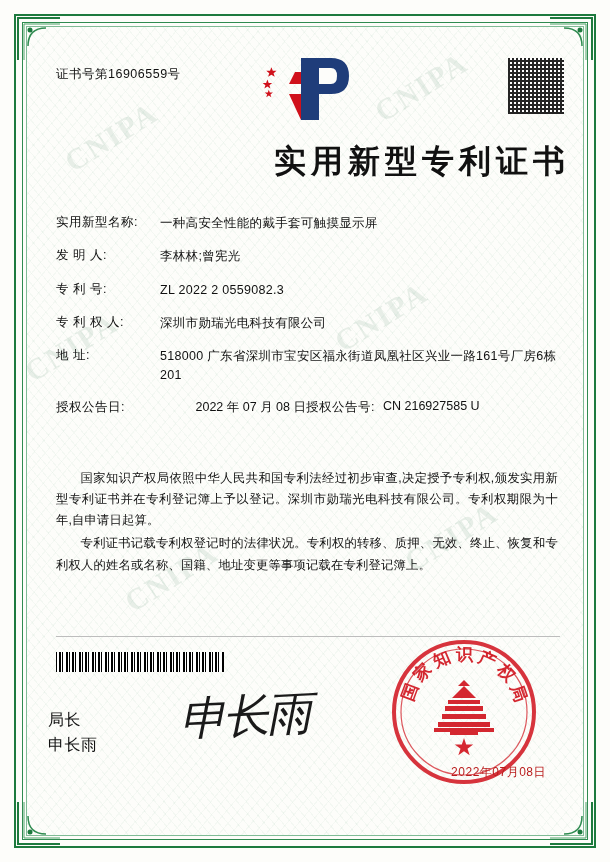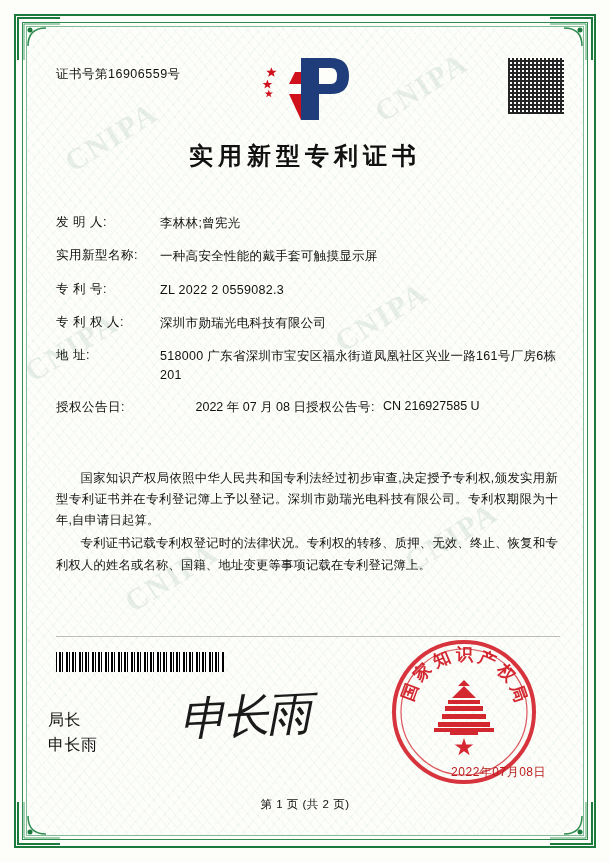--- a/index.html
+++ b/index.html
@@ -103,24 +103,24 @@
     left: 50%;
     transform: translateX(-50%);
     top: 18px;
     width: 120px;
     height: 70px;
   }
   .title {
     position: absolute;
     left: 0; right: 0;
     top: 104px;
-    text-align: center;
+    text-align: right;
     font-family: "Liberation Serif", serif;
     font-weight: bold;
-    font-size: 24px;
+    font-size: 32px;
     letter-spacing: 5px;
     color: #111;
   }
   .fields {
     position: absolute;
     left: 16px; right: 10px;
     top: 178px;
   }
   .row {
     display: flex;
@@ -293,26 +293,26 @@
         <polygon points="30,14 32.3,20 38.6,20 33.6,24 35.5,30 30,26.4 24.5,30 26.4,24 21.4,20 27.7,20" fill="#d0111b" transform="scale(0.6) translate(14,8)"></polygon>
         <polygon points="22,30 23.6,34.2 28,34.2 24.5,37 25.8,41.2 22,38.6 18.2,41.2 19.5,37 16,34.2 20.4,34.2" fill="#d0111b" transform="scale(0.8) translate(6,2)"></polygon>
         <polygon points="20,48 21.2,51.4 24.8,51.4 21.9,53.6 23,57 20,54.9 17,57 18.1,53.6 15.2,51.4 18.8,51.4" fill="#d0111b" transform="scale(0.85) translate(8,-6)"></polygon>
       </svg>
     </div>
 
     <div class="title">实用新型专利证书</div>
 
     <div class="fields">
       <div class="row">
+        <div class="lbl wide">实用新型名称:</div>
+        <div class="val">一种高安全性能的戴手套可触摸显示屏</div>
+      </div>
+      <div class="row">
         <div class="lbl wide">发 明 人:</div>
         <div class="val">李林林;曾宪光</div>
-      </div>
-      <div class="row">
-        <div class="lbl wide">实用新型名称:</div>
-        <div class="val">一种高安全性能的戴手套可触摸显示屏</div>
       </div>
       <div class="row">
         <div class="lbl wide">专 利 号:</div>
         <div class="val">ZL 2022 2 0559082.3</div>
       </div>
       <div class="row">
         <div class="lbl wide">专 利 权 人:</div>
         <div class="val">深圳市勋瑞光电科技有限公司</div>
       </div>
       <div class="row">
@@ -364,16 +364,15 @@
           <polygon points="76,50 64,62 88,62"></polygon>
           <polygon points="76,44 70,50 82,50"></polygon>
           <rect x="62" y="96" width="28" height="3"></rect>
         </g>
         <polygon points="76,102 78.2,108.6 85.2,108.6 79.5,112.7 81.7,119.3 76,115.2 70.3,119.3 72.5,112.7 66.8,108.6 73.8,108.6" fill="#d0111b" opacity="0.9"></polygon>
       </svg>
     </div>
 
     <div class="seal-date">2022年07月08日</div>
 
-    <div class="pagenum">第 1 页 (共 2 页)</div>
 
   </div>
 </div>
 
 </body></html>

